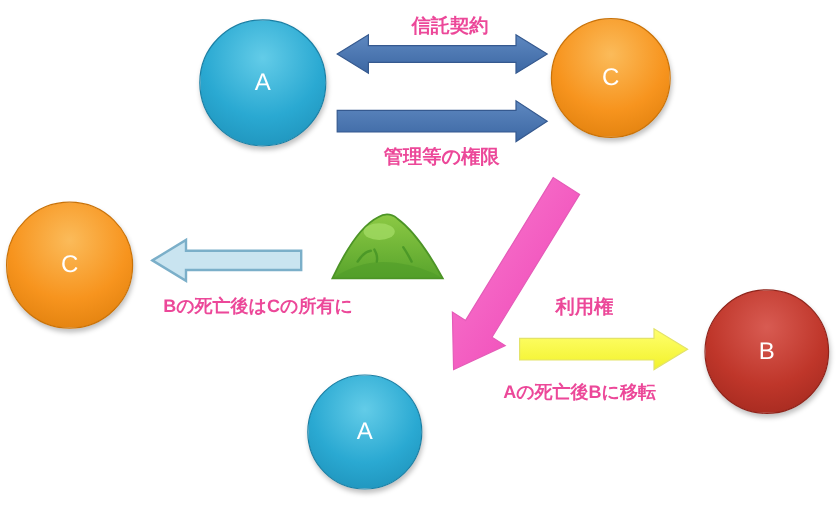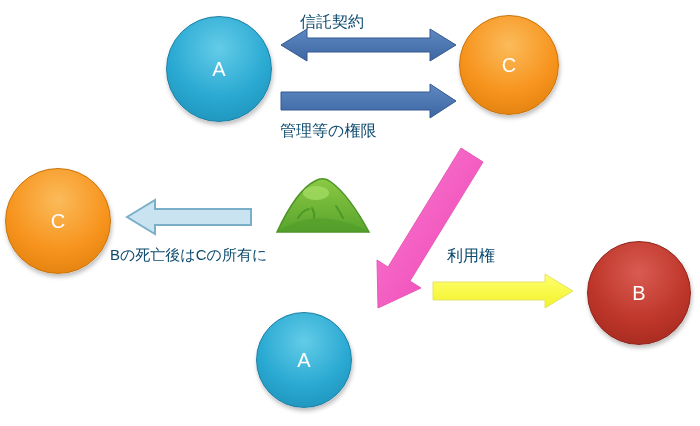--- a/index.html
+++ b/index.html
@@ -33,23 +33,24 @@
   .node-orange {
     background: radial-gradient(circle at 50% 30%, #fbbb5a, #f7941e 55%, #d97a08);
     border: 1px solid #c97208;
   }
   .node-red {
     background: radial-gradient(circle at 50% 30%, #d85b52, #bf362a 55%, #9c261c);
     border: 1px solid #8f241b;
   }
   .diagram-label {
     position: absolute;
-    font-weight: normal;
-    color: #0c4a6e;
+    font-weight: bold;
+    color: #ec4899;
     font-size: 16px;
+    text-align: center;
     white-space: nowrap;
   }
   
   #node-a-top    { left: 166px; top: 16px;  width: 104px; height: 104px; }
   #node-c-top    { left: 459px; top: 15px;  width: 98px;  height: 98px;  }
   #node-c-left   { left: 5px;   top: 168px; width: 104px; height: 104px; }
   #node-a-bottom { left: 256px; top: 312px; width: 94px;  height: 94px;  }
   #node-b-right  { left: 587px; top: 241px; width: 102px; height: 102px; }
   
   #label-trust      { left: 300px; top: 12px;  width: 150px; }
@@ -122,14 +123,15 @@
   </div>
 
   <div id="label-trust" class="diagram-label">信託契約</div>
 
   <div id="label-ownership" class="diagram-label">Bの死亡後はCの所有に</div>
 
   <div id="label-management" class="diagram-label">管理等の権限</div>
 
   <div id="label-usage" class="diagram-label">利用権</div>
 
+  <div id="label-transfer" class="diagram-label">Aの死亡後Bに移転</div>
 
 </div>
 
 </body></html>

